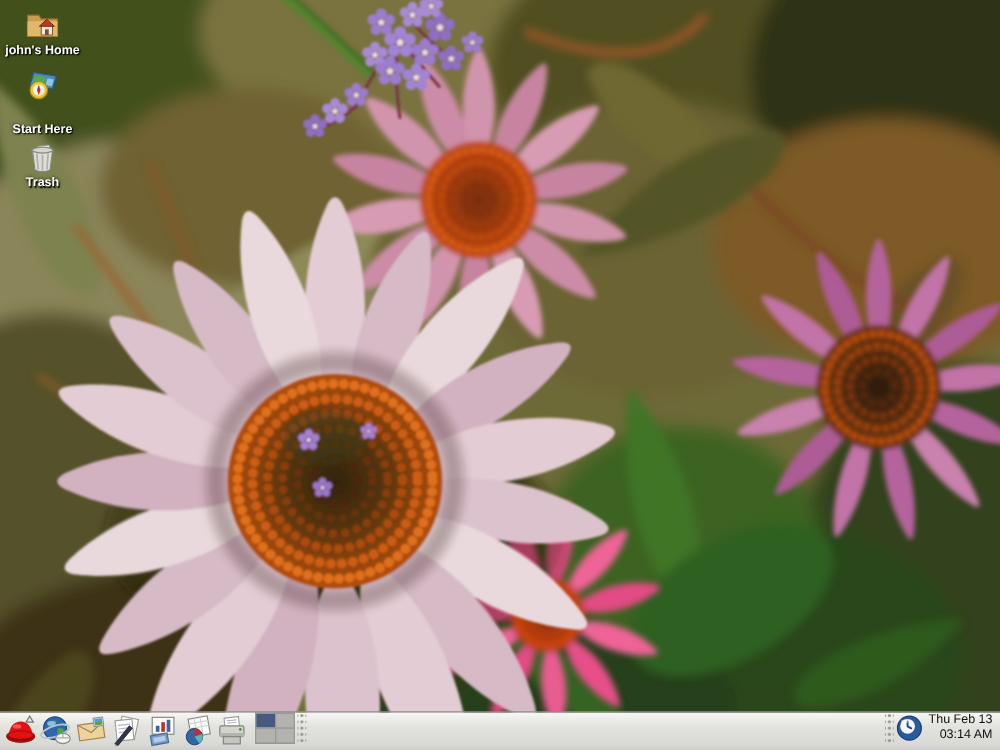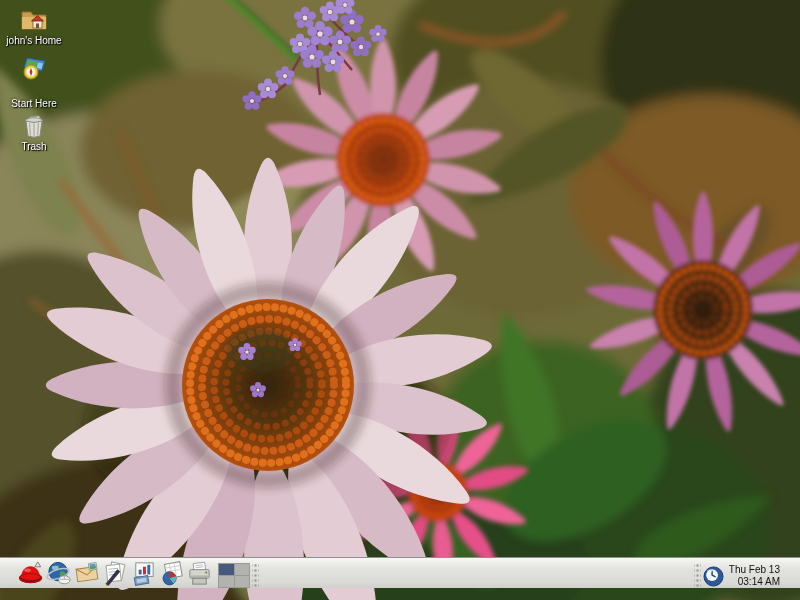--- a/index.html
+++ b/index.html
@@ -8,26 +8,26 @@
 
   
   .wallpaper{position:absolute;left:0;top:0;width:800px;height:600px;overflow:hidden;}
   .wallpaper svg{display:block;}
 
   
   .dicon{position:absolute;left:2px;width:64px;display:flex;flex-direction:column;
          align-items:center;gap:1px;cursor:default;}
   .dicon .glyph{width:28px;height:28px;}
   .dicon .dlabel{font-size:10px;color:#ffffff;white-space:nowrap;
-         text-shadow:1px 1px 1px #000,0 0 3px rgba(0,0,0,.9);}
+         text-shadow:1px 1px 1px #000,0 0 3px rgba(0,0,0,.9);font-weight:bold;}
 
   
-  .panel{position:absolute;left:0;bottom:12px;width:800px;height:31px;box-sizing:border-box;
+  .panel{position:absolute;left:0;bottom:0;width:800px;height:31px;box-sizing:border-box;
          background:linear-gradient(#f7f7f5,#e3e3df 35%,#dadad6 80%,#cfcfcb);
-         border-top:1px solid #8f8f8b;display:flex;align-items:flex-end;padding:0 17px;}
+         border-top:1px solid #8f8f8b;display:flex;align-items:flex-start;padding:0 3px;}
   .launcher{width:28px;height:29px;border:none;background:transparent;padding:0;margin:0;
          display:flex;align-items:center;justify-content:center;cursor:pointer;}
   .launcher svg{width:27px;height:27px;}
   .switcher{width:30px;height:23px;margin-left:5px;border:1px solid #83837f;
          background:#b5b5b1;display:grid;grid-template-columns:1fr 1fr;grid-template-rows:1fr 1fr;
          gap:1px;padding:0;cursor:pointer;}
   .switcher .cell{background:#b2b2ae;outline:1px solid #9a9a95;}
   .switcher .cell.active{background:#46597e;}
   .handle{width:7px;height:25px;margin:0 2px;cursor:grab;
          background-image:radial-gradient(circle,#97978f 1px,transparent 1.3px);

